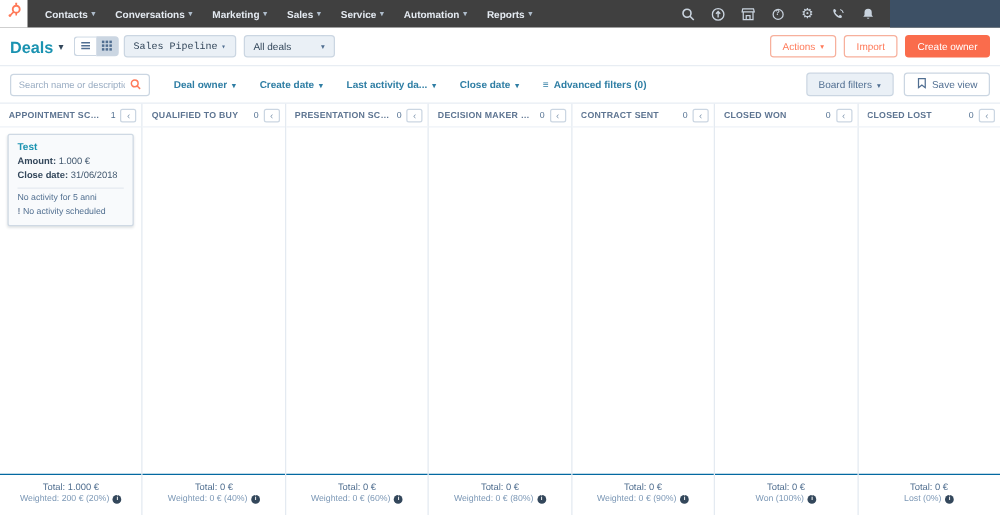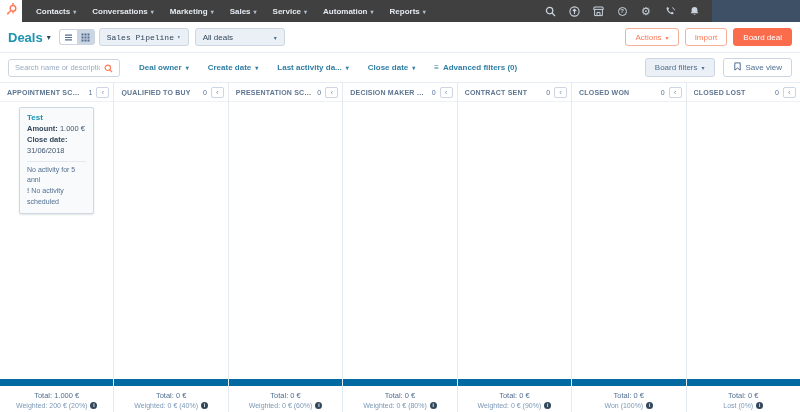--- a/index.html
+++ b/index.html
@@ -28,21 +28,21 @@
   .view-toggle { display:flex; margin-left:4px; }
   .vt-btn { width:18px; height:16px; border:1px solid #cbd6e2; background:#fff;
             display:flex; align-items:center; justify-content:center; cursor:pointer; }
   .vt-btn:first-child { border-radius:3px 0 0 3px; border-right:none; }
   .vt-btn:last-child  { border-radius:0 3px 3px 0; }
   .vt-btn.active { background:#cbd6e2; }
   .select { height:18px; border:1px solid #cbd6e2; background:#eaf0f6; border-radius:3px;
             display:flex; align-items:center; justify-content:space-between; padding:0 7px;
             font-size:8px; color:#33475b; cursor:pointer; }
   .sel-pipeline { width:90px;font-family:Liberation Mono, monospace; }
-  .sel-deals { width:90px; margin-left:2px; }
+  .sel-deals { width:73px; margin-left:2px; }
   .sel-caret { font-size:6px; color:#506e91; }
   .header-actions { margin-left:auto; display:flex; gap:6px; }
   .btn { height:18px; padding:0 9px; border-radius:3px; font-size:8px; display:flex;
          align-items:center; gap:4px; cursor:pointer; white-space:nowrap; }
   .btn-outline-orange { border:1px solid #f7b09c; background:#fff; color:#ff7a59; }
   .btn-caret { font-size:6px; }
   .btn-primary { border:1px solid #fa6c4c; background:#fa6c4c; color:#fff; }
 
   
   .filter-bar { height:31px; border-top:1px solid #e8edf3; border-bottom:1px solid #e8edf3;
@@ -64,30 +64,30 @@
   .board { display:flex; height:329px; }
   .col { flex:1 1 0; min-width:0; display:flex; flex-direction:column; border-right:1px solid #e4eaf1; }
   .col:last-child { border-right:none; }
   .col-head { height:19px; display:flex; align-items:center; gap:4px; padding:0 4px 0 7px;
               border-bottom:1px solid #eef2f7; }
   .col-name { flex:1; font-size:7px; font-weight:bold; color:#5d7491; letter-spacing:.2px;
               white-space:nowrap; overflow:hidden; text-overflow:ellipsis; }
   .col-count { font-size:7px; color:#516f90; }
   .collapse-btn { width:13px; height:11px; border:1px solid #cbd6e2; border-radius:2px; background:#fff;
                   color:#8298b0; font-size:8px; line-height:9px; text-align:center; cursor:pointer; flex:none; }
-  .col-body { flex:1; padding:5px 19px; }
+  .col-body { flex:1; padding:5px 6px; }
   .deal-card { background:#f8fafc; border:1px solid #cfd9e4; border-radius:2px;
                box-shadow:0 1px 2px rgba(45,62,80,.14); padding:5px 7px; cursor:pointer; }
   .card-title { font-size:8px; font-weight:bold; color:#1b93b1; margin-bottom:2px; cursor:pointer; }
   .card-line { font-size:7.5px; color:#42586f; line-height:1.45; }
   .card-line b { color:#33475b; }
   .card-divider { border-top:1px solid #e3e9f0; margin:4px 0 3px; }
   .card-activity { font-size:7px; color:#516f90; line-height:1.55; }
   .warn-mark { color:#71849b; font-weight:bold; margin-right:2px; }
-  .col-foot { height:33px; border-top:7px solid #0369a1; display:flex; flex-direction:column;
+  .col-foot { height:33px; border-top:1px solid #0369a1; display:flex; flex-direction:column;
               align-items:center; padding-top:5px; gap:2px; }
   .total-line { font-size:7.5px; color:#516f90; white-space:nowrap; }
   .weighted-line { font-size:7px; color:#7c98b6; display:flex; align-items:center; gap:3px; white-space:nowrap; }
   .info-dot { width:7px; height:7px; border-radius:50%; background:#33475b; color:#fff; font-size:5px;
               line-height:7px; text-align:center; font-weight:bold; font-style:normal; cursor:pointer; flex:none; }
 </style>
 </head>
 <body>
 
 <div class="topnav">
@@ -215,21 +215,21 @@
   </div>
   <div class="header-actions">
     <div class="btn btn-outline-orange">
       <span>Actions</span>
       <span class="btn-caret">▾</span>
     </div>
     <div class="btn btn-outline-orange">
       <span>Import</span>
     </div>
     <div class="btn btn-primary">
-      <span>Board deal</span>
+      <span>Create owner</span>
     </div>
   </div>
 </div>
 
 <div class="filter-bar">
   <div class="search-box">
     <input type="text" placeholder="Search name or description" style="">
     <span>
       <svg width="9" height="9" viewBox="0 0 10 10">
           <circle cx="4.2" cy="4.2" r="3" fill="none" stroke="#ff7a59" stroke-width="1.3"></circle>

